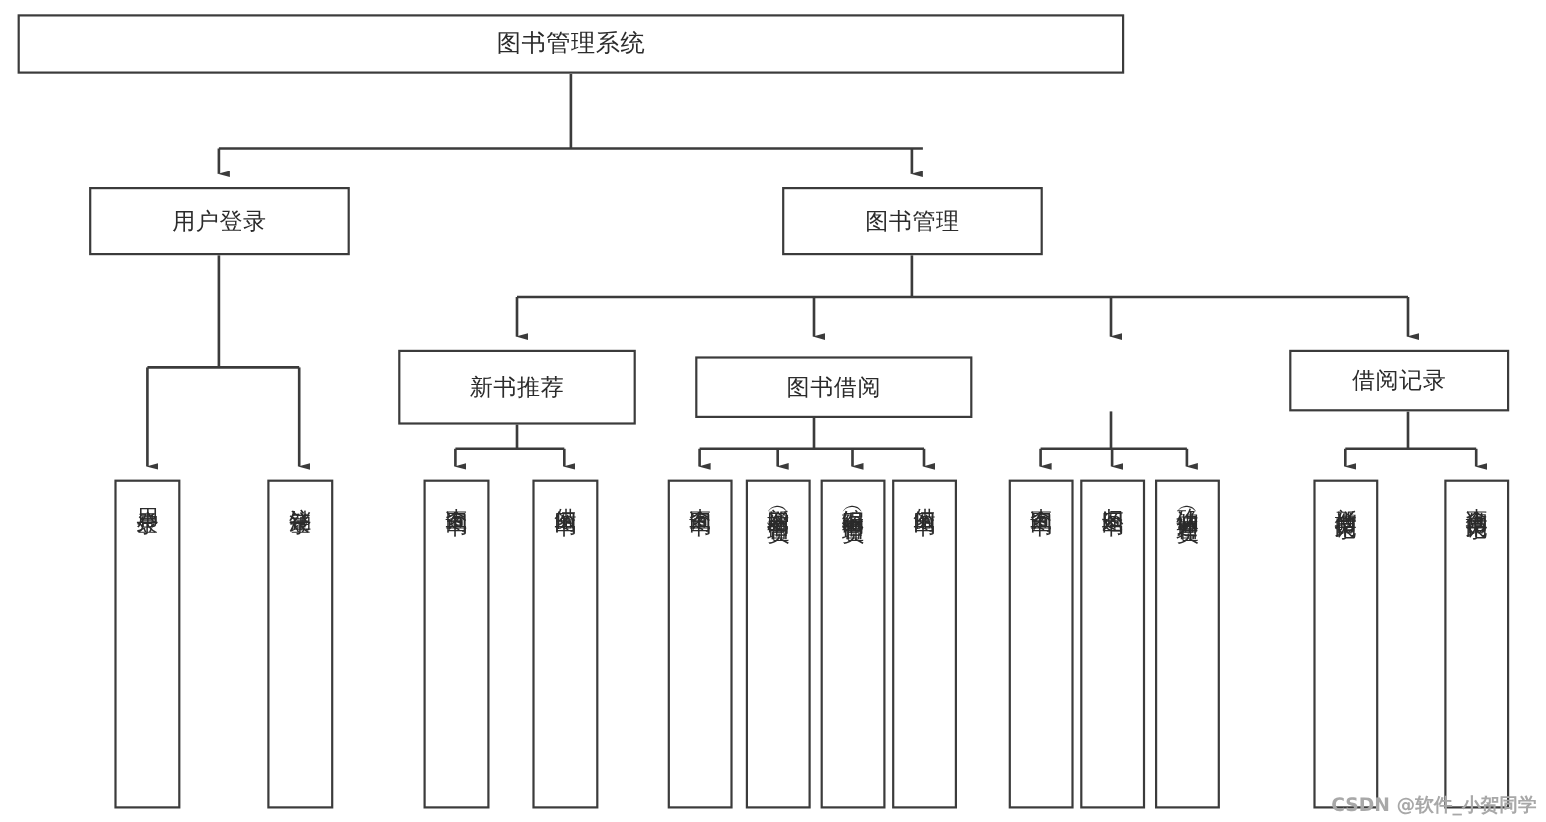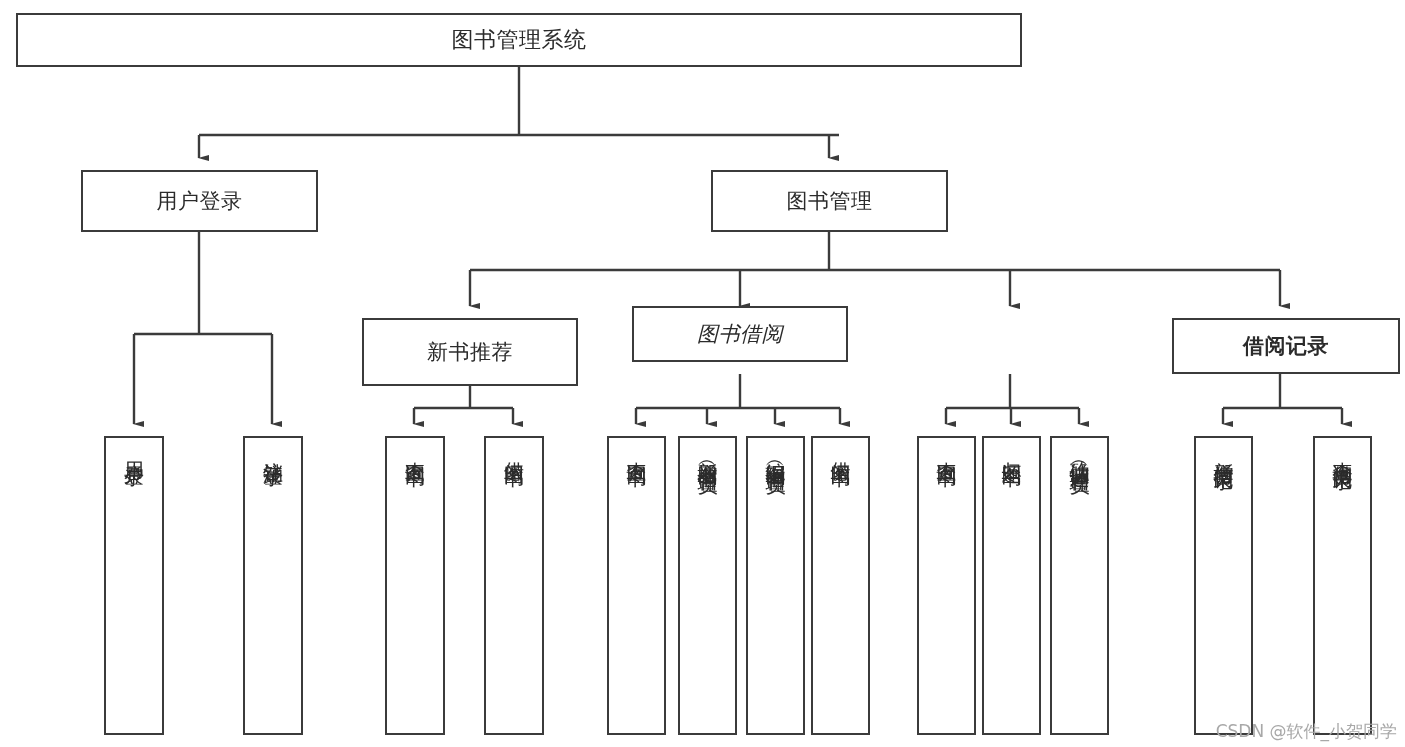--- a/index.html
+++ b/index.html
@@ -55,20 +55,21 @@
     margin-top:2px;
   }
   .watermark{
     position:absolute;
     right:8px;bottom:4px;
     font-size:17px;
     color:#a8a8a8;
     z-index:3;
     white-space:nowrap;
     font-family:"DejaVu Sans","Liberation Sans",sans-serif;
+    font-weight:bold;
   }
 </style>
 </head>
 <body>
 
 <div id="canvas">
 
   <svg id="wires" viewBox="0 0 1405 747" xmlns="http://www.w3.org/2000/svg">
     <defs>
       <marker id="arr" markerWidth="10" markerHeight="12" refX="3" refY="10" orient="auto" markerUnits="userSpaceOnUse">
@@ -128,26 +129,26 @@
   </div>
 
   <div class="node h-node" style="left:711px;top:170px;width:237px;height:62px;font-family:Liberation Serif, serif;">
     <span class="lbl">图书管理</span>
   </div>
 
   <div class="node h-node" style="left:362px;top:318px;width:216px;height:68px;">
     <span class="lbl">新书推荐</span>
   </div>
 
-  <div class="node h-node" style="left:632px;top:306px;width:216px;height:56px;font-style:italic;">
+  <div class="node h-node" style="left:632px;top:324px;width:252px;height:56px;">
     <span class="lbl">图书借阅</span>
   </div>
 
 
-  <div class="node h-node" style="left:1172px;top:318px;width:228px;height:56px;font-weight:bold;">
+  <div class="node h-node" style="left:1172px;top:318px;width:200px;height:56px;">
     <span class="lbl">借阅记录</span>
   </div>
 
   <div class="node v-node" style="left:104px;top:436px;width:60px;height:299px;">
     <span class="lbl">用户登录</span>
   </div>
 
   <div class="node v-node" style="left:243px;top:436px;width:60px;height:299px;">
     <span class="lbl">注销登录</span>
   </div>

